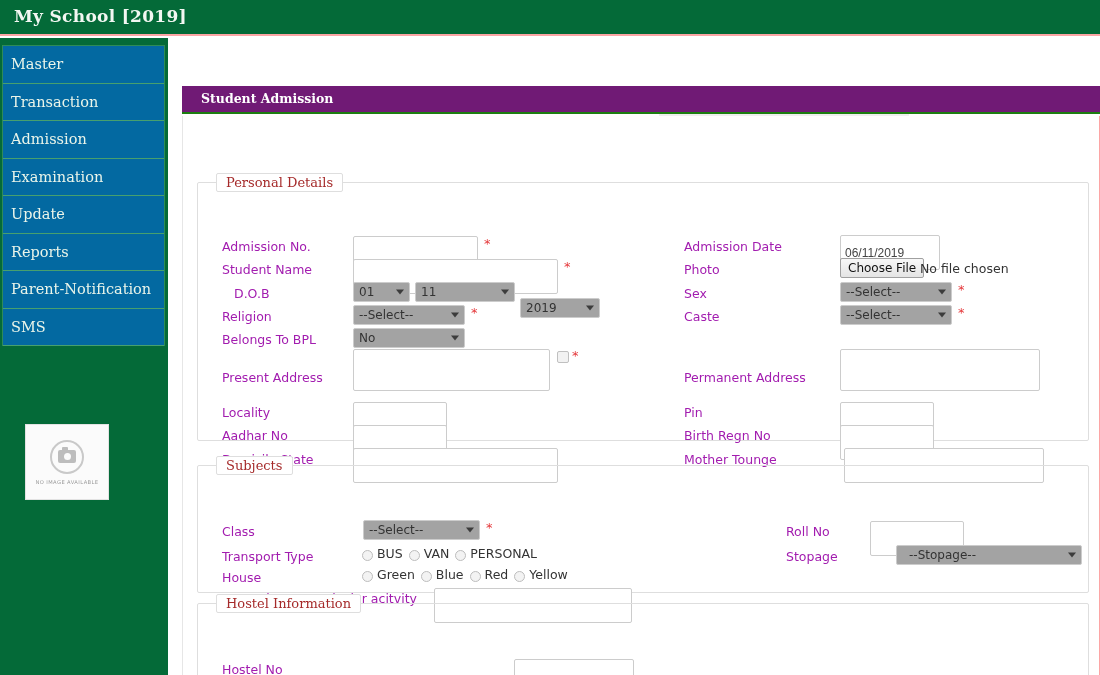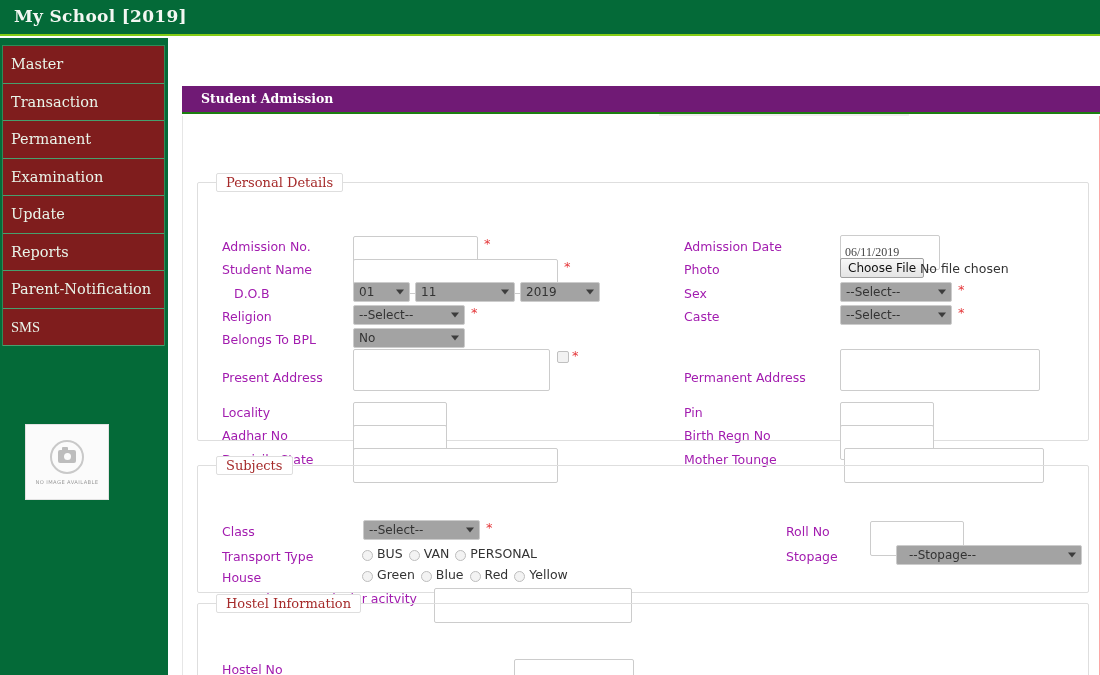--- a/index.html
+++ b/index.html
@@ -9,57 +9,57 @@
     overflow: hidden;
     background: #ffffff;
     font-family: "DejaVu Sans", sans-serif;
   }
 
   
   .app-header {
     position: absolute; left: 0; top: 0;
     width: 1100px; height: 36px;
     background: #046A38;
-    border-bottom: 2px solid #84cc16;
+    border-bottom: 2px solid #fca5a5;
   }
   .app-title {
     position: absolute; left: 14px; top: 6px;
     font-family: "DejaVu Serif", serif;
     font-weight: bold;
     font-size: 17px;
     color: #f2f7f2;
     letter-spacing: .3px;
   }
 
   
   .sidebar {
     position: absolute; left: 0; top: 38px;
     width: 168px; height: 637px;
     background: #046A38;
   }
   .menu {
     position: absolute; left: 2px; top: 7px;
     width: 163px;
-    background: #7f1d1d;
+    background: #0369a1;
     border: 1px solid #2e8b57;
     border-bottom: none;
   }
   .menu-item {
     height: 37.5px;
     line-height: 37.5px;
     padding-left: 8px;
     font-family: "DejaVu Serif", serif;
     font-size: 14.5px;
     color: #eaf5ea;
     border-bottom: 1px solid #47a06e;
     cursor: pointer;
     white-space: nowrap;
     overflow: hidden;
   }
-  .menu-item:last-child { border-bottom: 1px solid #47a06e; font-family: Liberation Serif, serif; }
+  .menu-item:last-child { border-bottom: 1px solid #47a06e; }
 
   
   .photo-box {
     position: absolute; left: 25px; top: 386px;
     width: 84px; height: 76px;
     background: #fbfbfb;
     border: 1px solid #e3e3e3;
     display: flex; flex-direction: column;
     align-items: center; justify-content: center;
   }
@@ -174,21 +174,21 @@
     font-family: "DejaVu Sans", sans-serif;
     white-space: nowrap;
   }
   .txt {
     position: absolute;
     height: 35px;
     background: #ffffff;
     border: 1px solid #cccccc;
     border-radius: 2px;
     font-size: 12px;
-    font-family: Liberation Serif, serif;
+    font-family: Liberation Sans, sans-serif;
     color: #333;
     padding: 8px 4px;
     outline: none;
   }
   .txt.readonly { background: #ffffff; color: #444; }
   .area {
     position: absolute;
     background: #ffffff;
     border: 1px solid #cccccc;
     border-radius: 2px;
@@ -273,21 +273,21 @@
 <body>
 
 <div class="app-header">
   <div class="app-title">My School [2019]</div>
 </div>
 
 <div class="sidebar">
   <div class="menu">
     <div class="menu-item">Master</div>
     <div class="menu-item">Transaction</div>
-    <div class="menu-item">Permanent</div>
+    <div class="menu-item">Admission</div>
     <div class="menu-item">Examination</div>
     <div class="menu-item">Update</div>
     <div class="menu-item">Reports</div>
     <div class="menu-item">Parent-Notification</div>
     <div class="menu-item">SMS</div>
   </div>
 
   <div class="photo-box">
     <div class="cam-circle">
       <div class="cam-body"></div>
@@ -323,21 +323,21 @@
 
       <div class="lbl" style="left:24px; top:94px;margin-left:12px;">D.O.B</div>
       <div class="sel" style="left:155px; top:90px; width:57px;">
           <span>01</span>
           <i class="caret"></i>
         </div>
       <div class="sel" style="left:217px; top:90px; width:100px;">
           <span>11</span>
           <i class="caret"></i>
         </div>
-      <div class="sel" style="left:322px; top:90px; width:80px;">
+      <div class="sel" style="left:322px; top:106px; width:80px;">
           <span>2019</span>
           <i class="caret"></i>
         </div>
 
       <div class="lbl" style="left:24px; top:117px;">Religion</div>
       <div class="sel" style="left:155px; top:113px; width:112px;">
           <span>--Select--</span>
           <i class="caret"></i>
         </div>
       <div class="req" style="left:273px; top:114px;">*</div>

